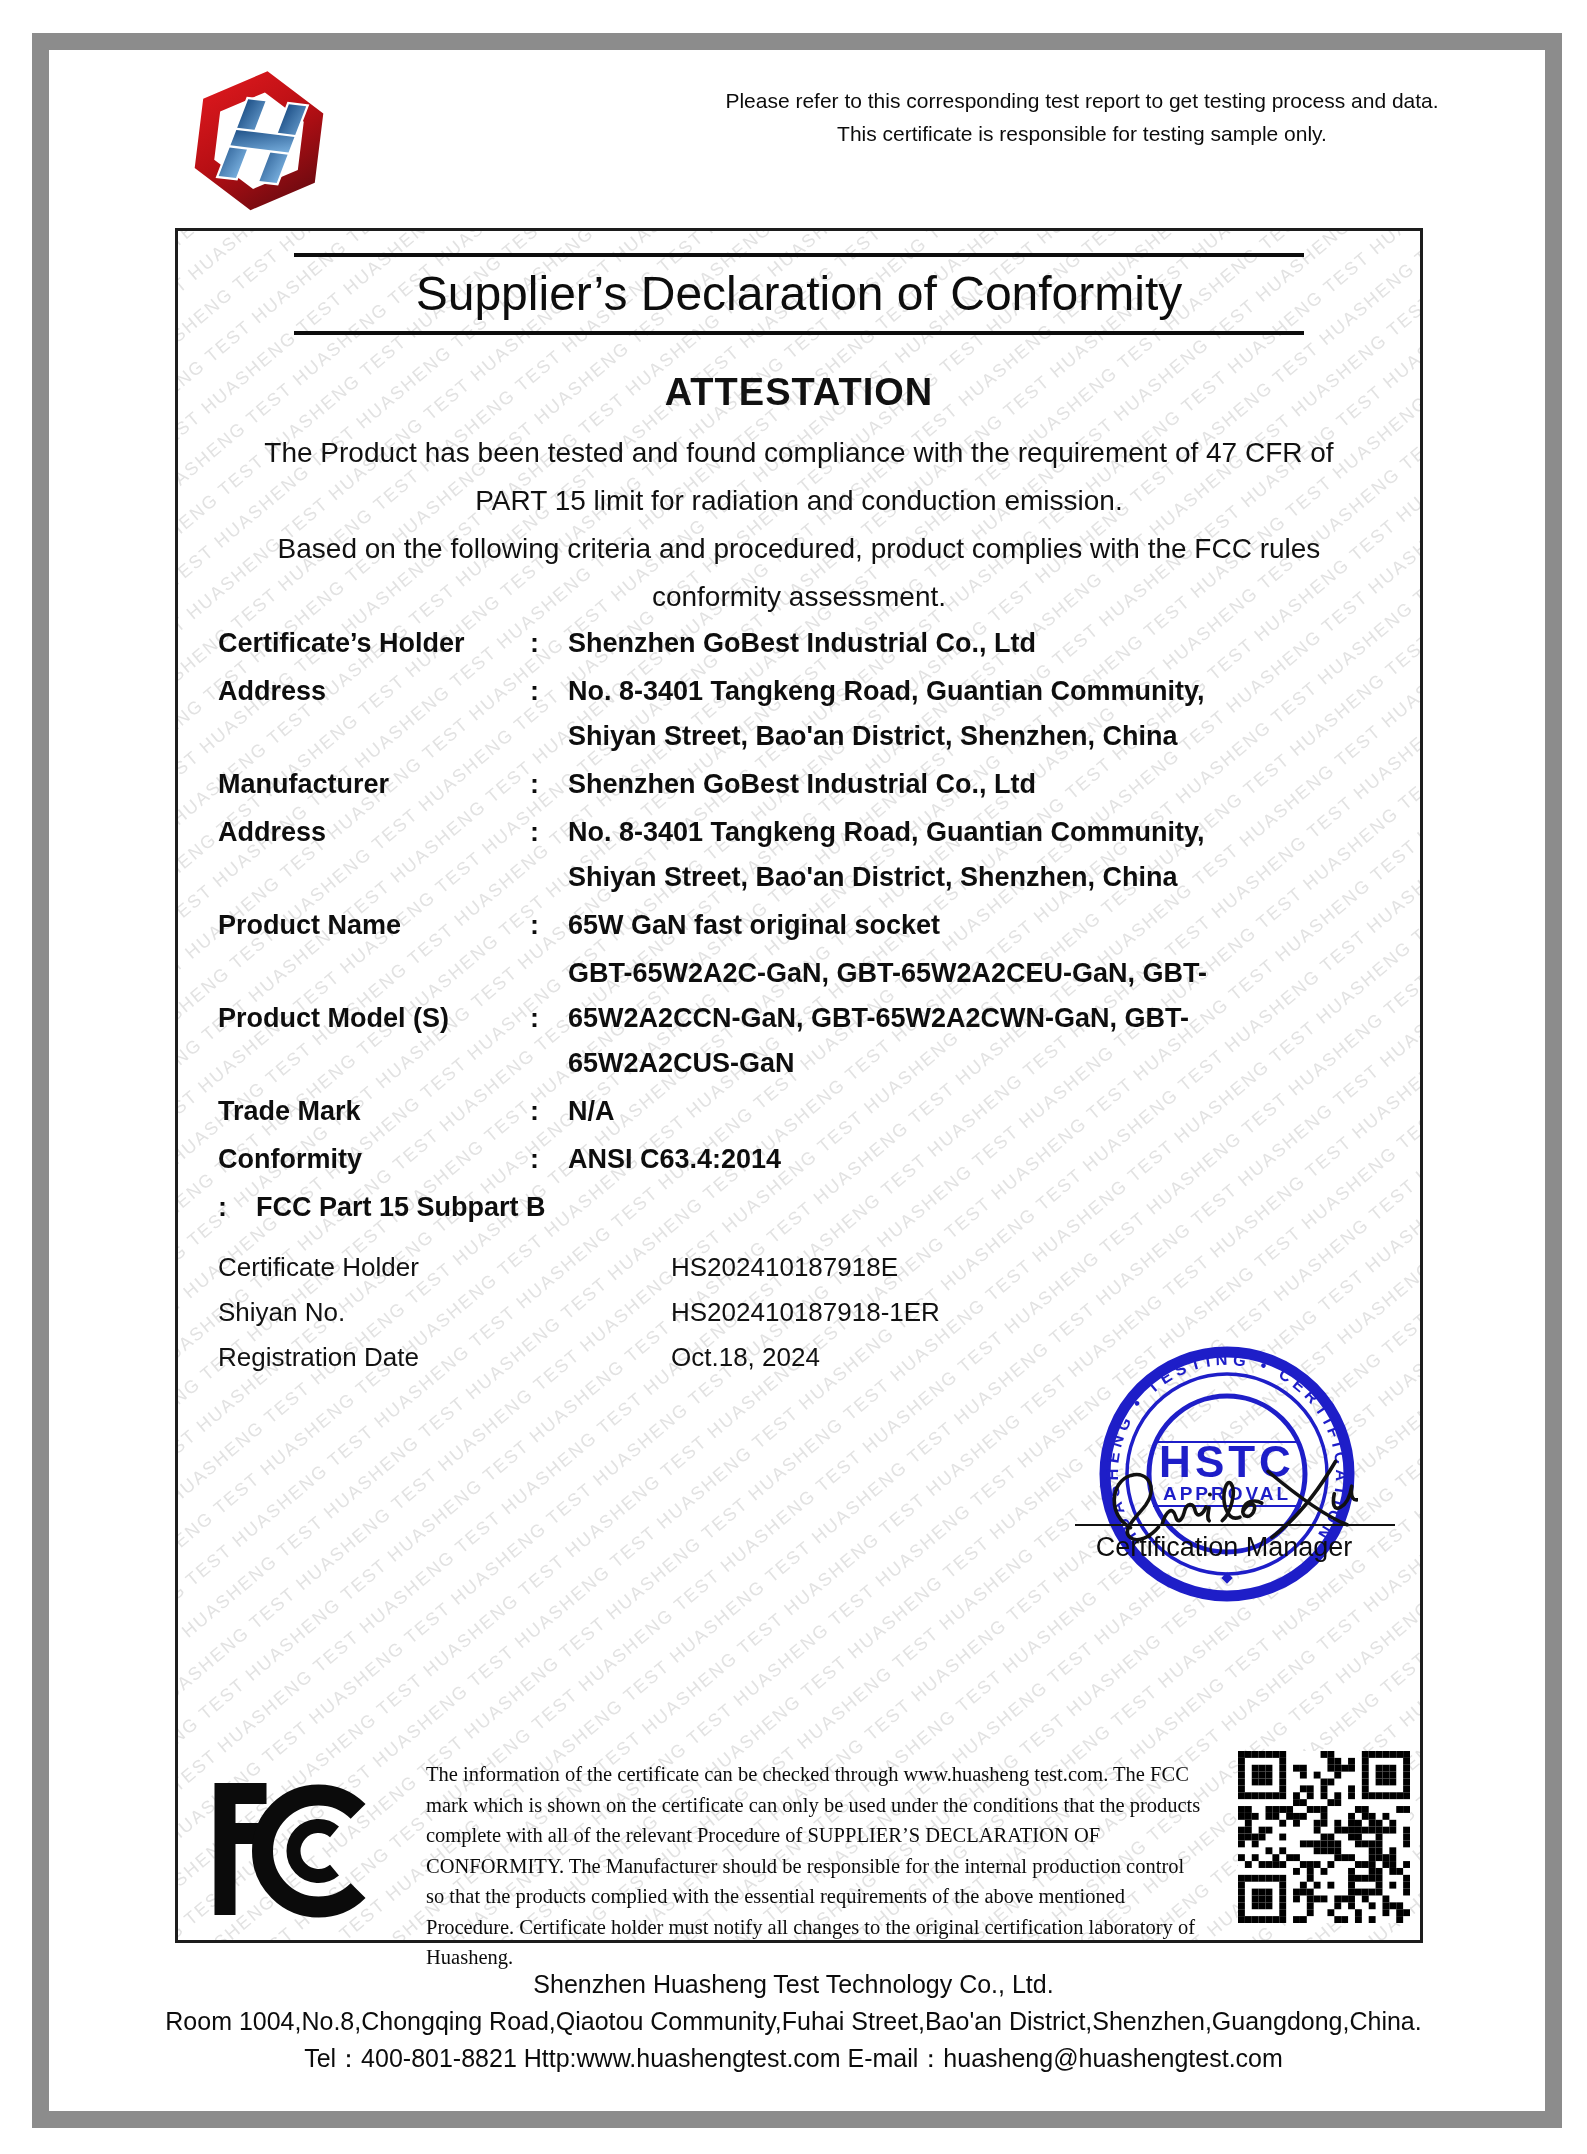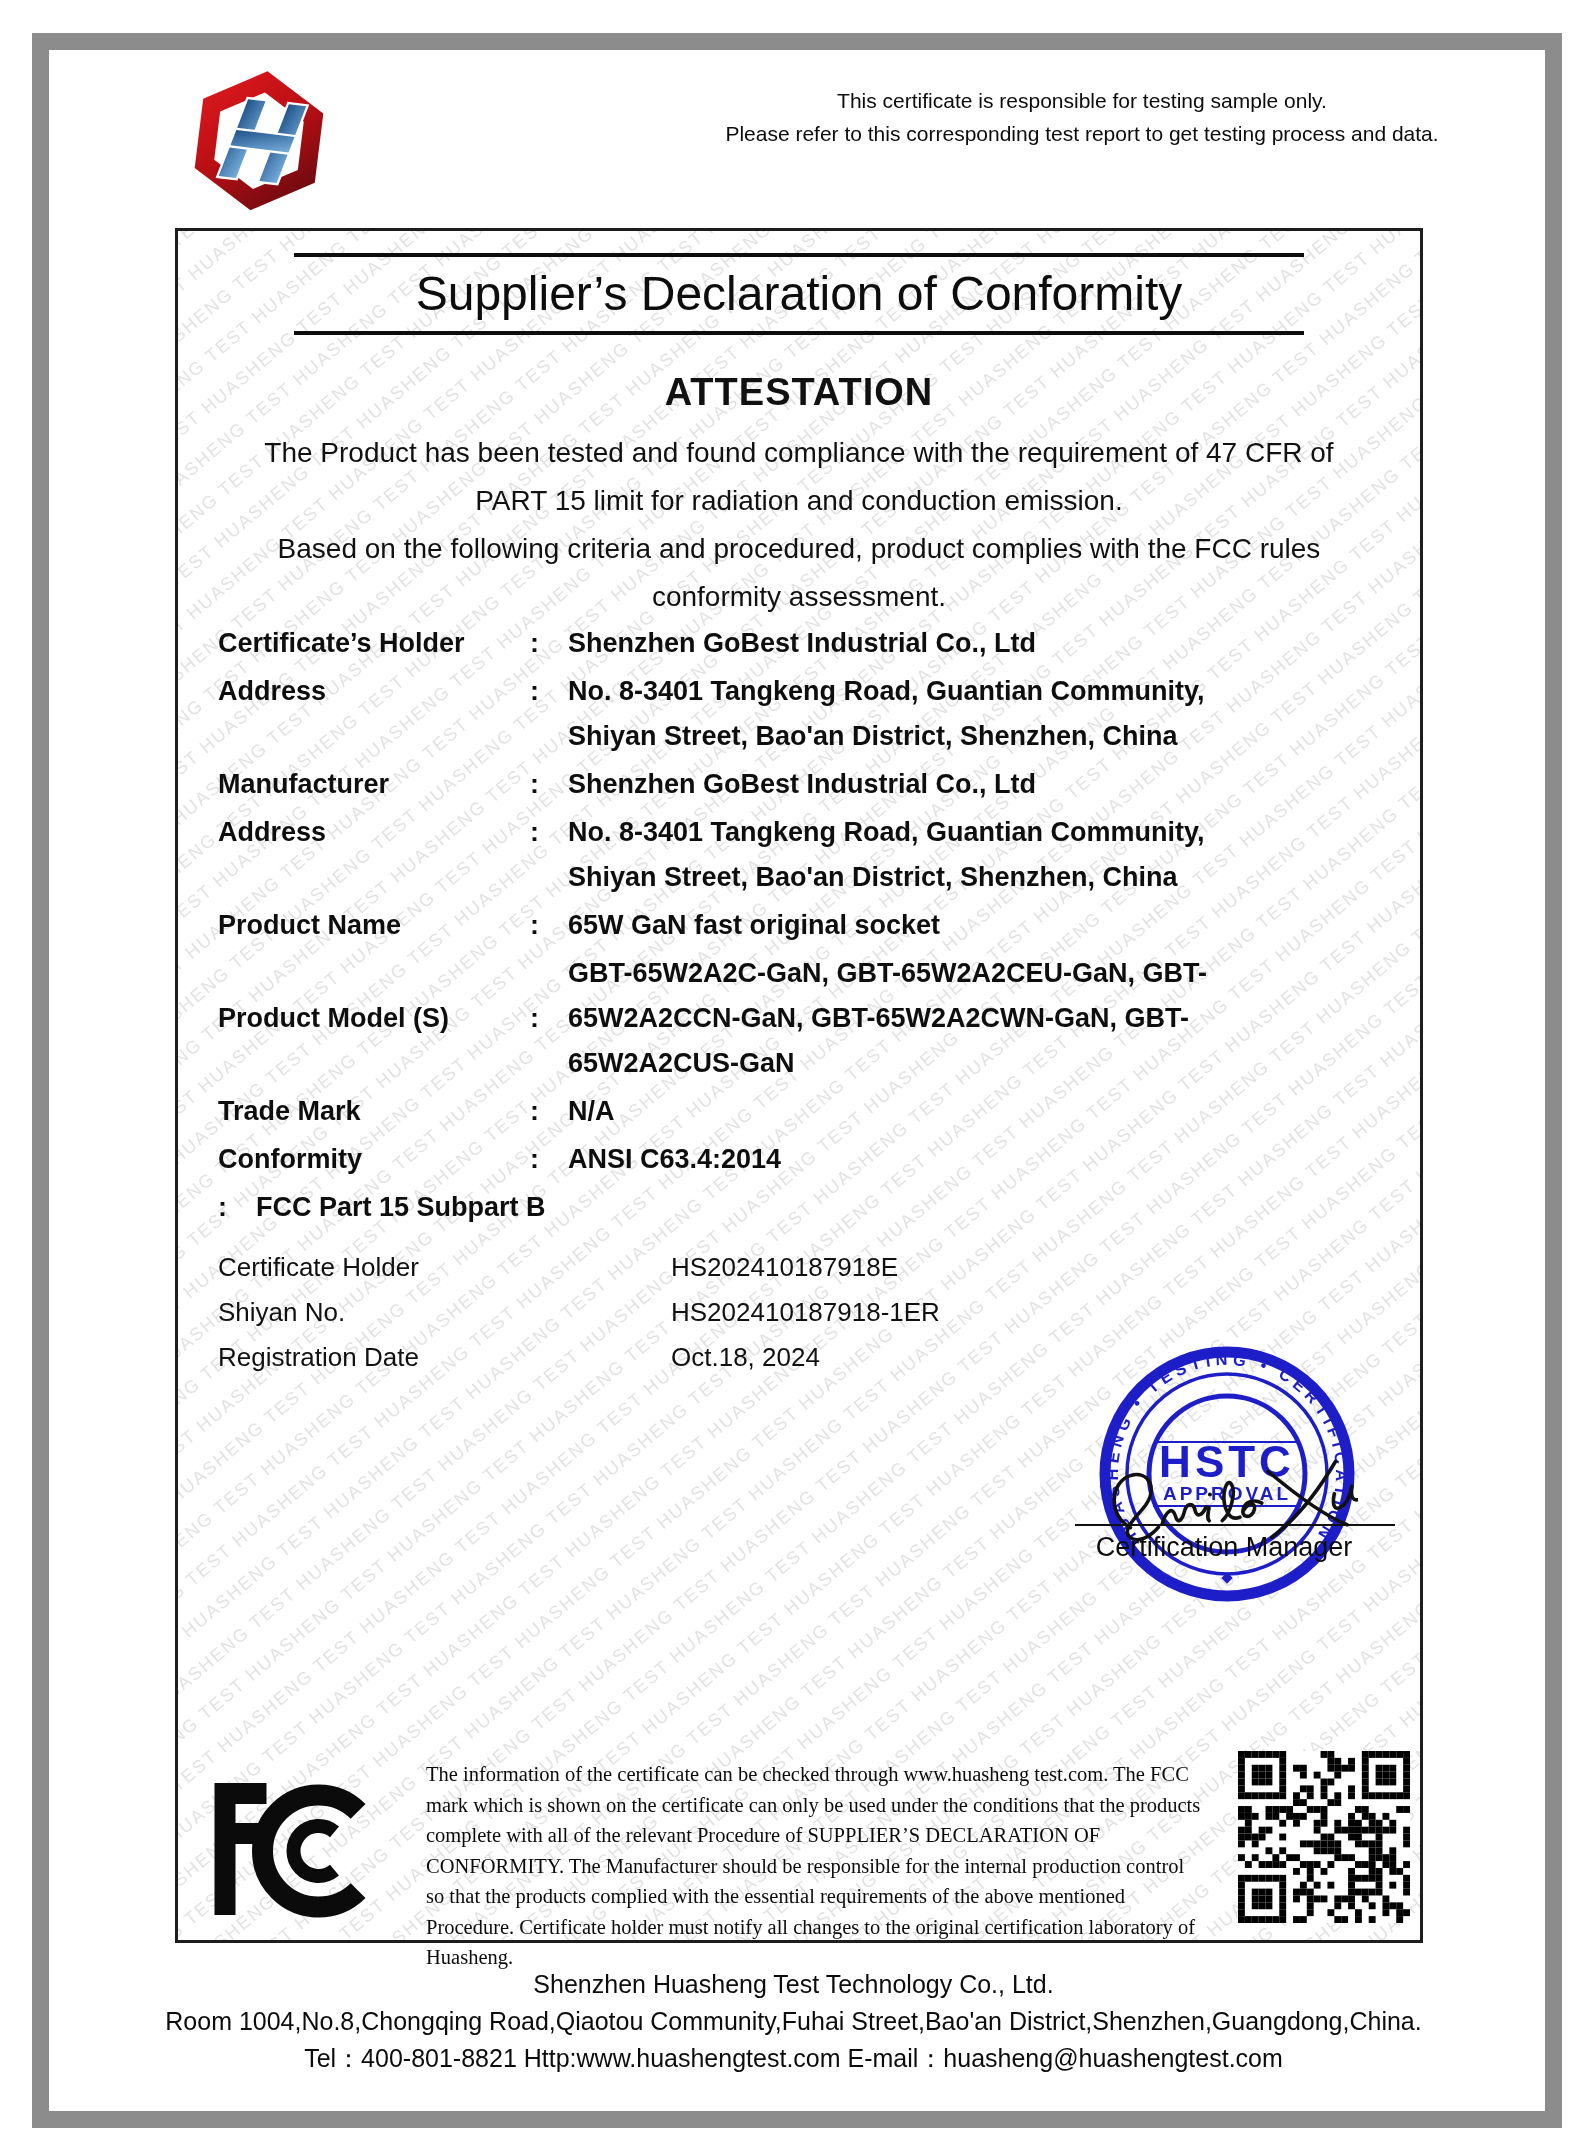--- a/index.html
+++ b/index.html
@@ -92,22 +92,22 @@
         <g transform="translate(14,0) skewX(-14)" fill="url(#lgBlue)" stroke="#fff" stroke-width="1.5">
           <rect x="30" y="20" width="13" height="54"></rect>
           <rect x="57" y="20" width="13" height="54"></rect>
           <rect x="30" y="41" width="40" height="12"></rect>
         </g>
       </g>
     </svg>
   </div>
 
   <div class="disclaimer">
+    <div>Please refer to this corresponding test report to get testing process and data.</div>
     <div>This certificate is responsible for testing sample only.</div>
-    <div>Please refer to this corresponding test report to get testing process and data.</div>
   </div>
 
   <div class="cert-box">
 
     <div class="wm" id="wm">
         <div class="wm-inner">
           <div class="wm-row" style="margin-left: 0px;">HUASHENG TEST  HUASHENG TEST  HUASHENG TEST  HUASHENG TEST  HUASHENG TEST  HUASHENG TEST  HUASHENG TEST  HUASHENG TEST  HUASHENG TEST  HUASHENG TEST  HUASHENG TEST  HUASHENG TEST  HUASHENG TEST  HUASHENG TEST  HUASHENG TEST  HUASHENG TEST  </div>
           <div class="wm-row" style="margin-left: -97px;">HUASHENG TEST  HUASHENG TEST  HUASHENG TEST  HUASHENG TEST  HUASHENG TEST  HUASHENG TEST  HUASHENG TEST  HUASHENG TEST  HUASHENG TEST  HUASHENG TEST  HUASHENG TEST  HUASHENG TEST  HUASHENG TEST  HUASHENG TEST  HUASHENG TEST  HUASHENG TEST  </div>
           <div class="wm-row" style="margin-left: -194px;">HUASHENG TEST  HUASHENG TEST  HUASHENG TEST  HUASHENG TEST  HUASHENG TEST  HUASHENG TEST  HUASHENG TEST  HUASHENG TEST  HUASHENG TEST  HUASHENG TEST  HUASHENG TEST  HUASHENG TEST  HUASHENG TEST  HUASHENG TEST  HUASHENG TEST  HUASHENG TEST  </div>
           <div class="wm-row" style="margin-left: -76px;">HUASHENG TEST  HUASHENG TEST  HUASHENG TEST  HUASHENG TEST  HUASHENG TEST  HUASHENG TEST  HUASHENG TEST  HUASHENG TEST  HUASHENG TEST  HUASHENG TEST  HUASHENG TEST  HUASHENG TEST  HUASHENG TEST  HUASHENG TEST  HUASHENG TEST  HUASHENG TEST  </div>

